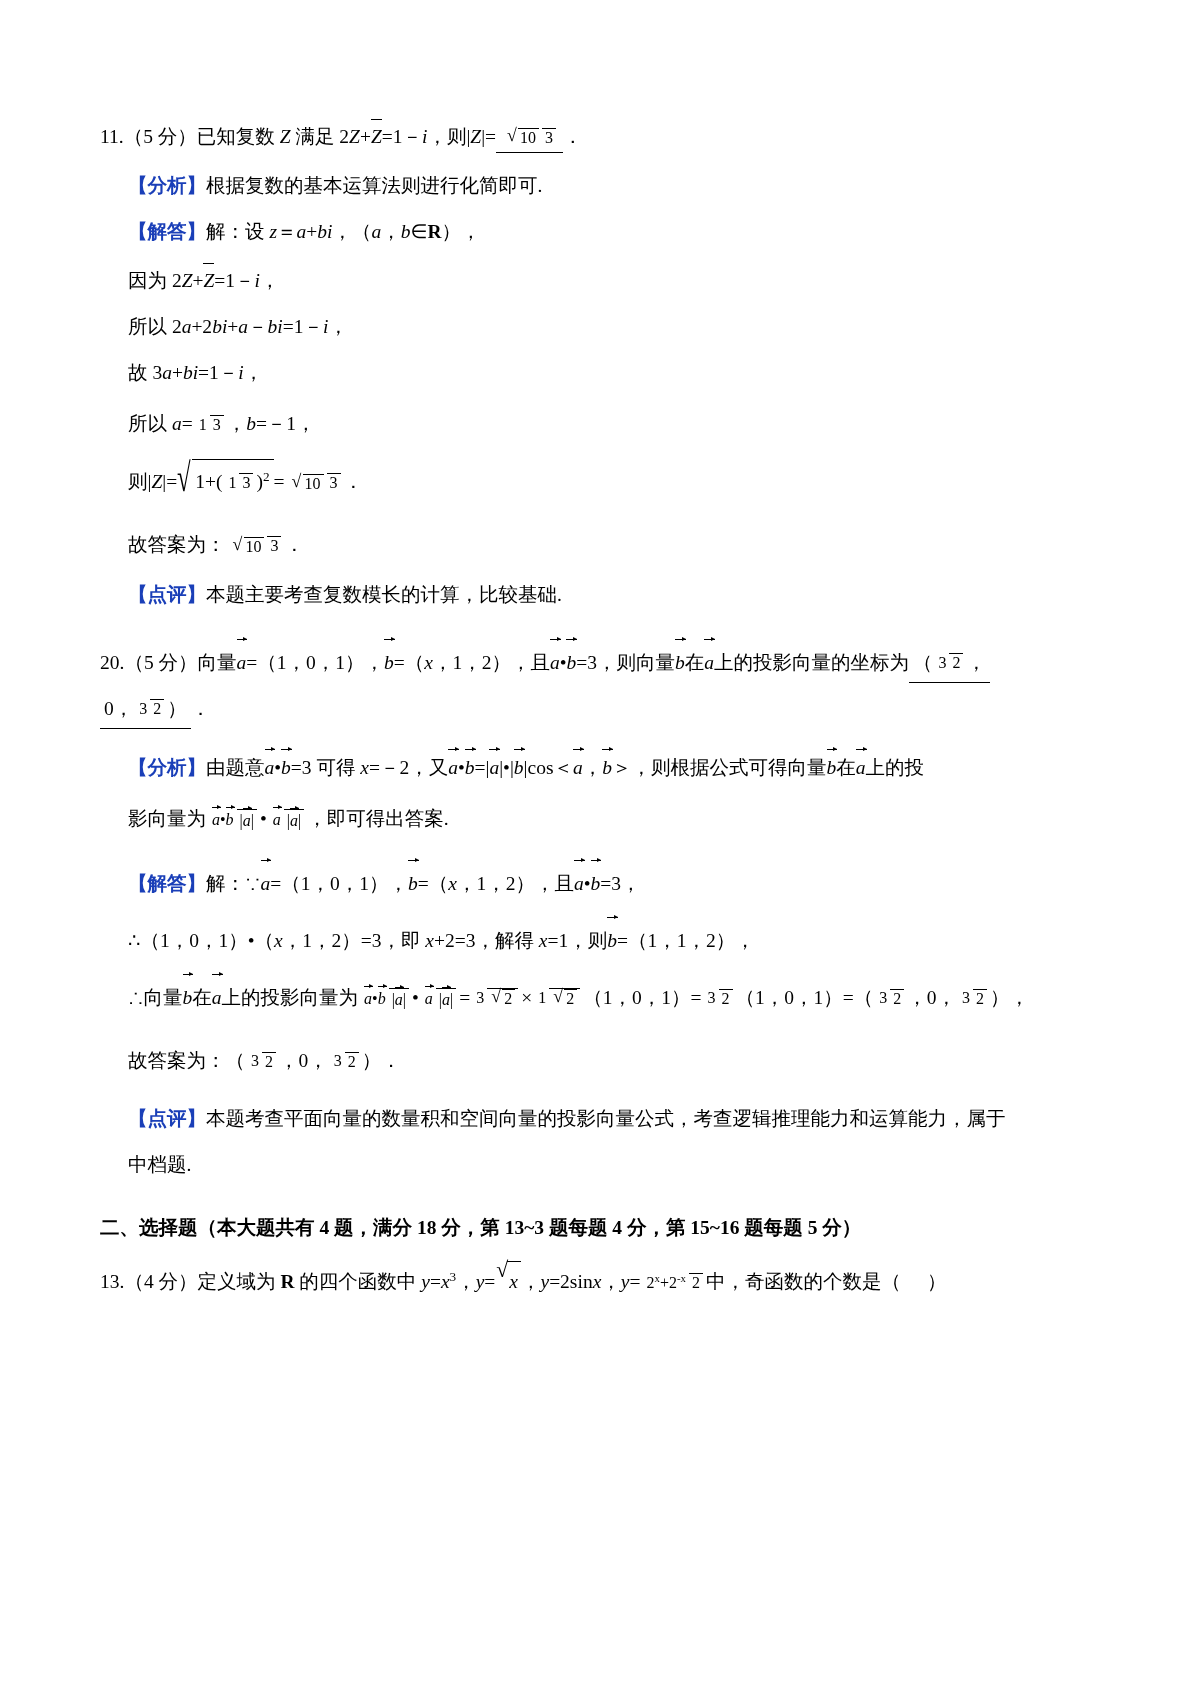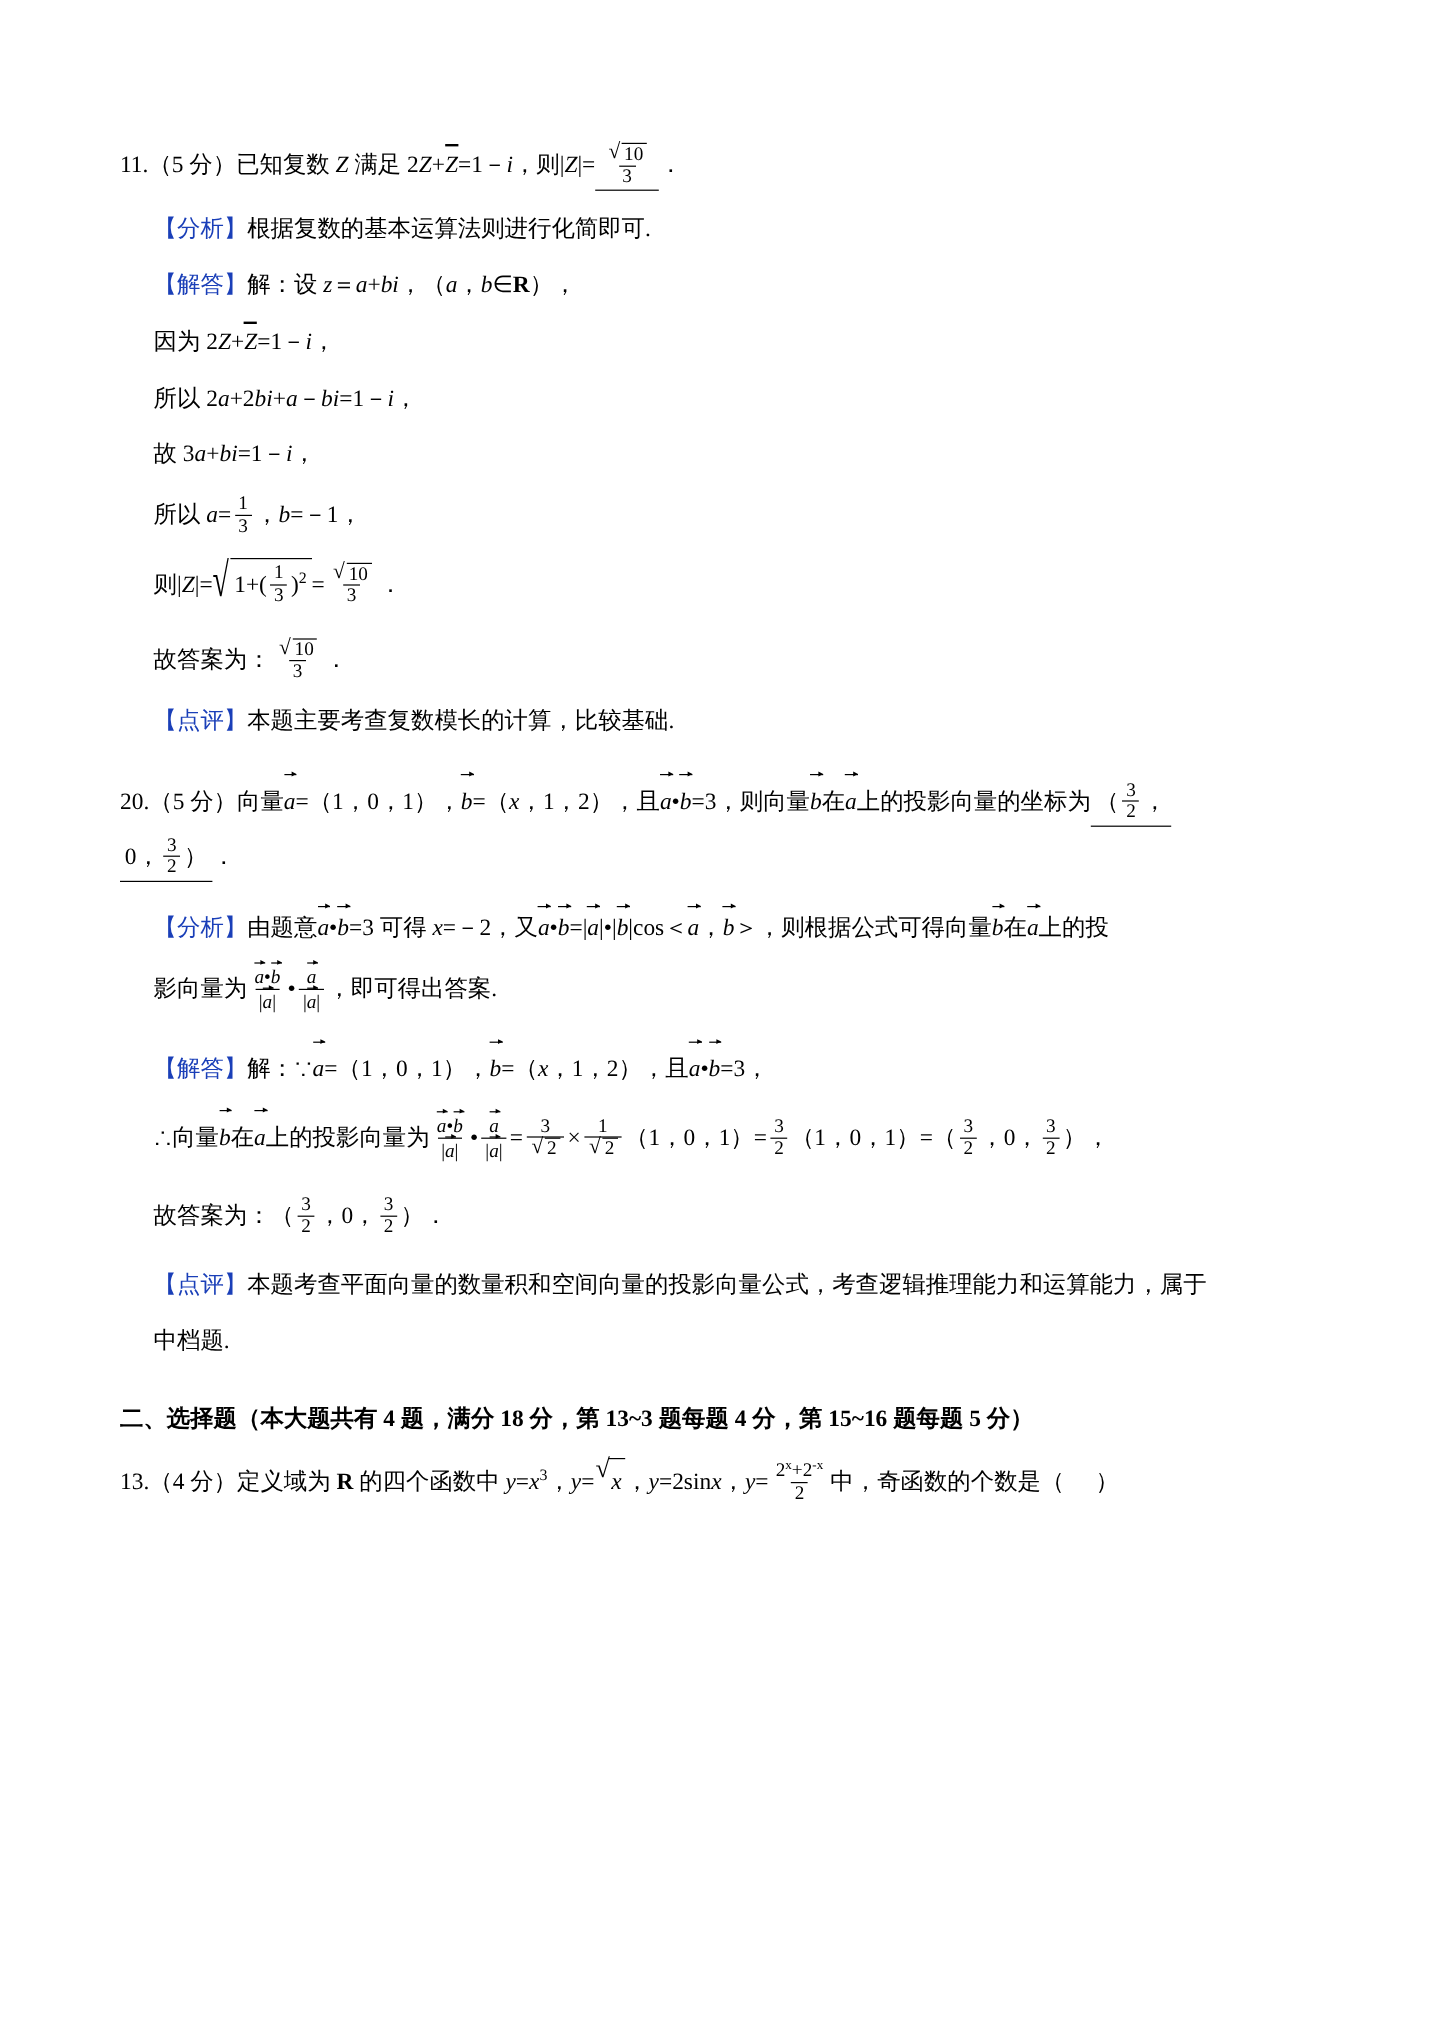--- a/index.html
+++ b/index.html
@@ -31,21 +31,21 @@
     font-size: 19.5px;
     line-height: 1.55;
     margin-bottom: 16px;
     white-space: nowrap;
   }
   .indent {
     padding-left: 28px;
   }
   .tag {
     color: #1a3fb8;
-    font-weight: normal;
+    font-weight: bold;
     letter-spacing: 0px;
   }
   i, .it {
     font-style: italic;
     font-family: "Liberation Serif", serif;
   }
   .vec {
     position: relative;
     display: inline-block;
     padding-top: 2px;
@@ -79,21 +79,21 @@
     content: "";
     position: absolute;
     left: 0px;
     right: 0px;
     top: -1px;
     height: 1.2px;
     background: #000;
   }
   .frac {
     display: inline-flex;
-    flex-direction: column;
+    flex-direction: row;
     align-items: center;
     vertical-align: middle;
     margin: 0 3px;
     position: relative;
     top: -1px;
   }
   .frac .num {
     font-size: 0.82em;
     line-height: 1.1;
     padding: 0 3px;
@@ -246,20 +246,23 @@
         </span>•<span class="frac">
           <span class="num"><span class="vec"><i>a</i></span></span>
           <span class="den">|<span class="vec"><i>a</i></span>|</span>
         </span>，即可得出答案.
     </div>
 
     <div class="line indent tall">
       <span class="tag">【解答】</span>解：∵<span class="vec"><i>a</i></span>=（1，0，1），<span class="vec"><i>b</i></span>=（<i>x</i>，1，2），且<span class="vec"><i>a</i></span>•<span class="vec"><i>b</i></span>=3，
     </div>
 
+    <div class="line indent tall">
+      ∴（1，0，1）•（<i>x</i>，1，2）=3，即 <i>x</i>+2=3，解得 <i>x</i>=1，则<span class="vec"><i>b</i></span>=（1，1，2），
+    </div>
 
 
     <div class="line indent tall" style="margin-bottom:24px">
       ∴向量<span class="vec"><i>b</i></span>在<span class="vec"><i>a</i></span>上的投影向量为<span class="frac">
           <span class="num"><span class="vec"><i>a</i></span>•<span class="vec"><i>b</i></span></span>
           <span class="den">|<span class="vec"><i>a</i></span>|</span>
         </span>•<span class="frac">
           <span class="num"><span class="vec"><i>a</i></span></span>
           <span class="den">|<span class="vec"><i>a</i></span>|</span>
         </span>=<span class="frac">

